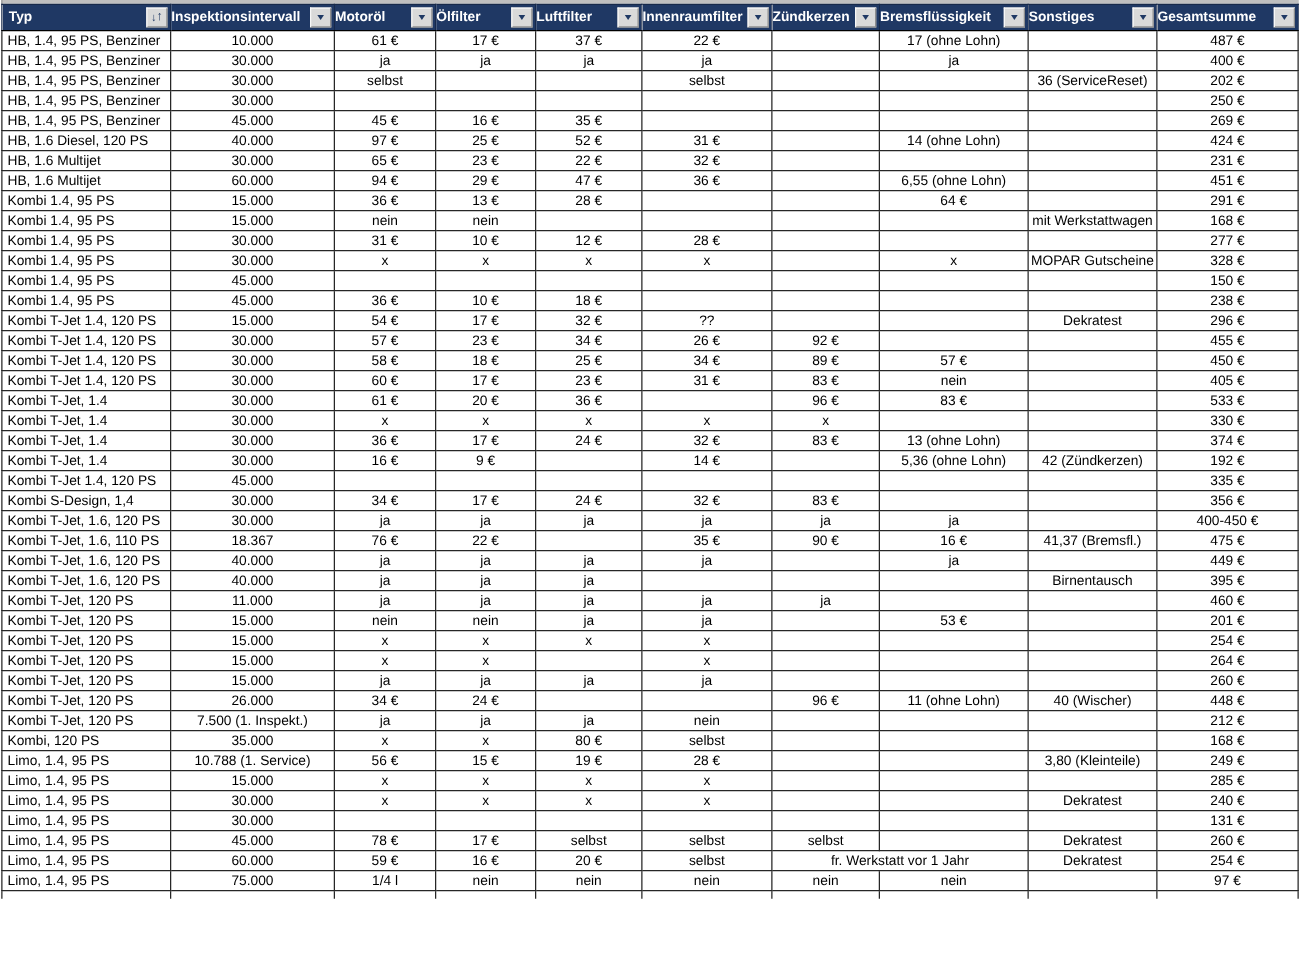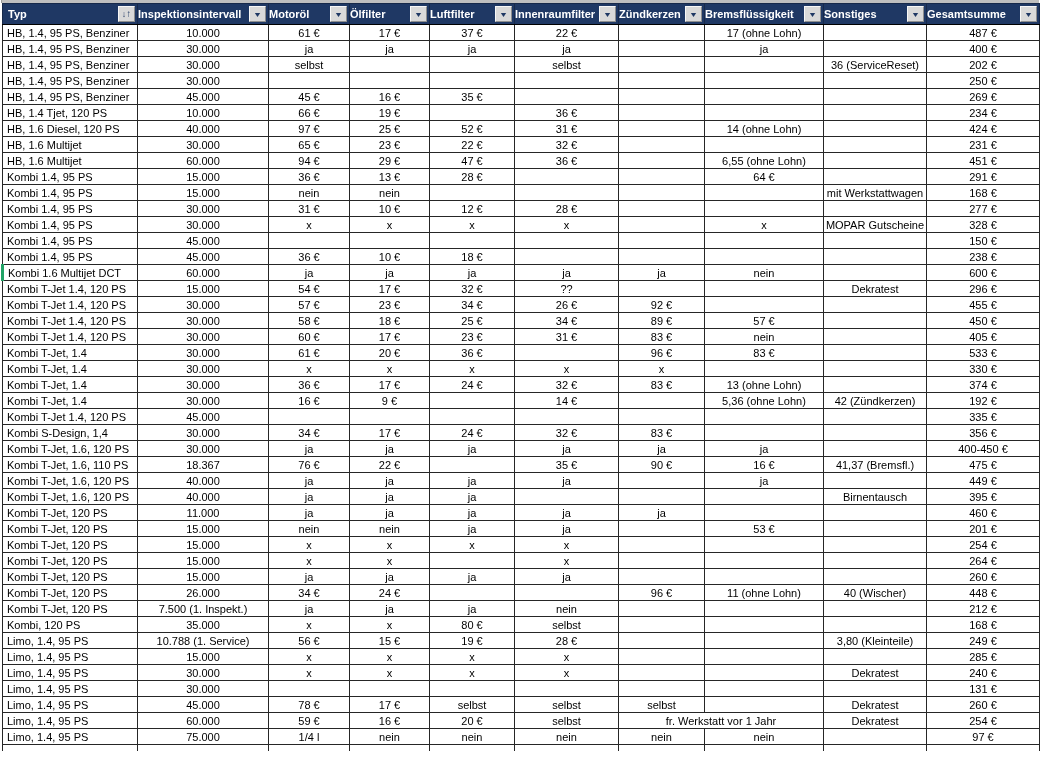--- a/index.html
+++ b/index.html
@@ -186,32 +186,20 @@
           <td>45 €</td>
           <td>16 €</td>
           <td>35 €</td>
           <td></td>
           <td></td>
           <td></td>
           <td></td>
           <td>269 €</td>
         </tr>
         <tr>
-          <td>HB, 1.4 Tjet, 120 PS</td>
-          <td>10.000</td>
-          <td>66 €</td>
-          <td>19 €</td>
-          <td></td>
-          <td>36 €</td>
-          <td></td>
-          <td></td>
-          <td></td>
-          <td>234 €</td>
-        </tr>
-        <tr>
           <td>HB, 1.6 Diesel, 120 PS</td>
           <td>40.000</td>
           <td>97 €</td>
           <td>25 €</td>
           <td>52 €</td>
           <td>31 €</td>
           <td></td>
           <td>14 (ohne Lohn)</td>
           <td></td>
           <td>424 €</td>
@@ -304,32 +292,20 @@
           <td>Kombi 1.4, 95 PS</td>
           <td>45.000</td>
           <td>36 €</td>
           <td>10 €</td>
           <td>18 €</td>
           <td></td>
           <td></td>
           <td></td>
           <td></td>
           <td>238 €</td>
-        </tr>
-        <tr class="sel">
-          <td>Kombi 1.6 Multijet DCT</td>
-          <td>60.000</td>
-          <td>ja</td>
-          <td>ja</td>
-          <td>ja</td>
-          <td>ja</td>
-          <td>ja</td>
-          <td>nein</td>
-          <td></td>
-          <td>600 €</td>
         </tr>
         <tr>
           <td>Kombi T-Jet 1.4, 120 PS</td>
           <td>15.000</td>
           <td>54 €</td>
           <td>17 €</td>
           <td>32 €</td>
           <td>??</td>
           <td></td>
           <td></td>

